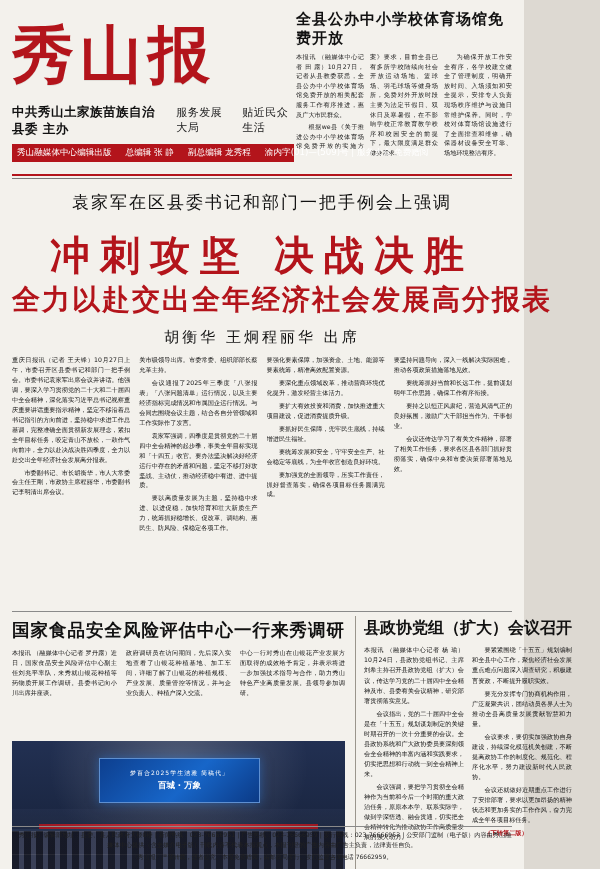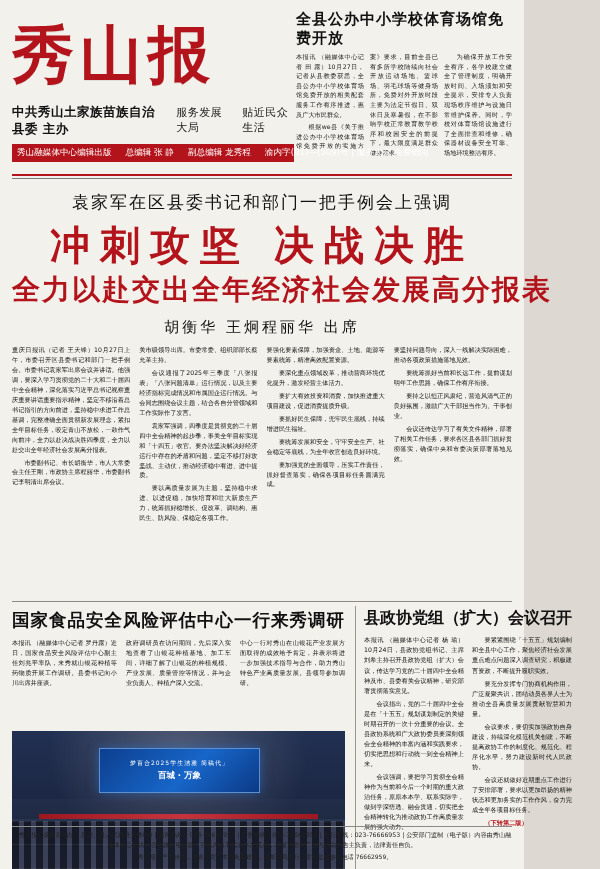--- a/index.html
+++ b/index.html
@@ -122,21 +122,21 @@
     letter-spacing:2px;
     color:#111;
   }
   .main-title{
     font-family:"DejaVu Serif","Liberation Serif",serif;
     font-weight:bold;
     color:#b3141b;
     font-size:40px;
     letter-spacing:10px;
     line-height:1.25;
-    margin-top:6px;
+    margin-top:16px;
     white-space:nowrap;
   }
   .sub-title{
     font-family:"DejaVu Serif","Liberation Serif",serif;
     font-weight:bold;
     color:#b3141b;
     font-size:28px;
     letter-spacing:2px;
     line-height:1.3;
     margin-top:2px;

